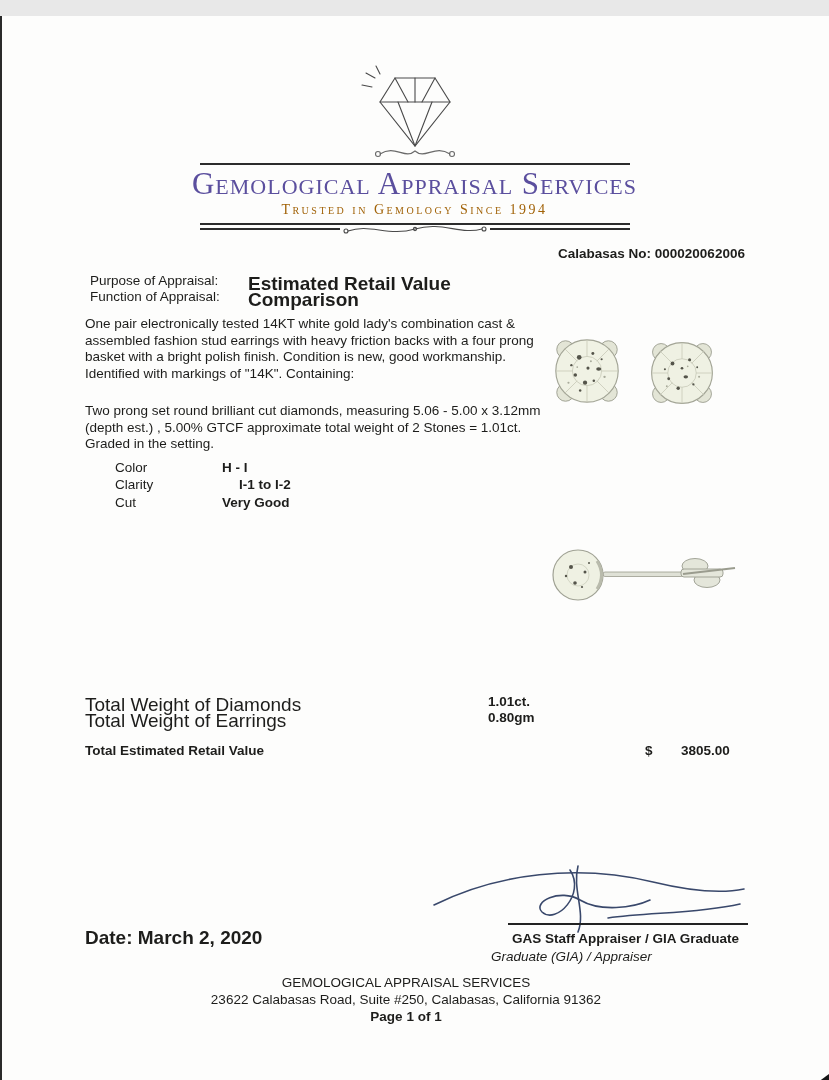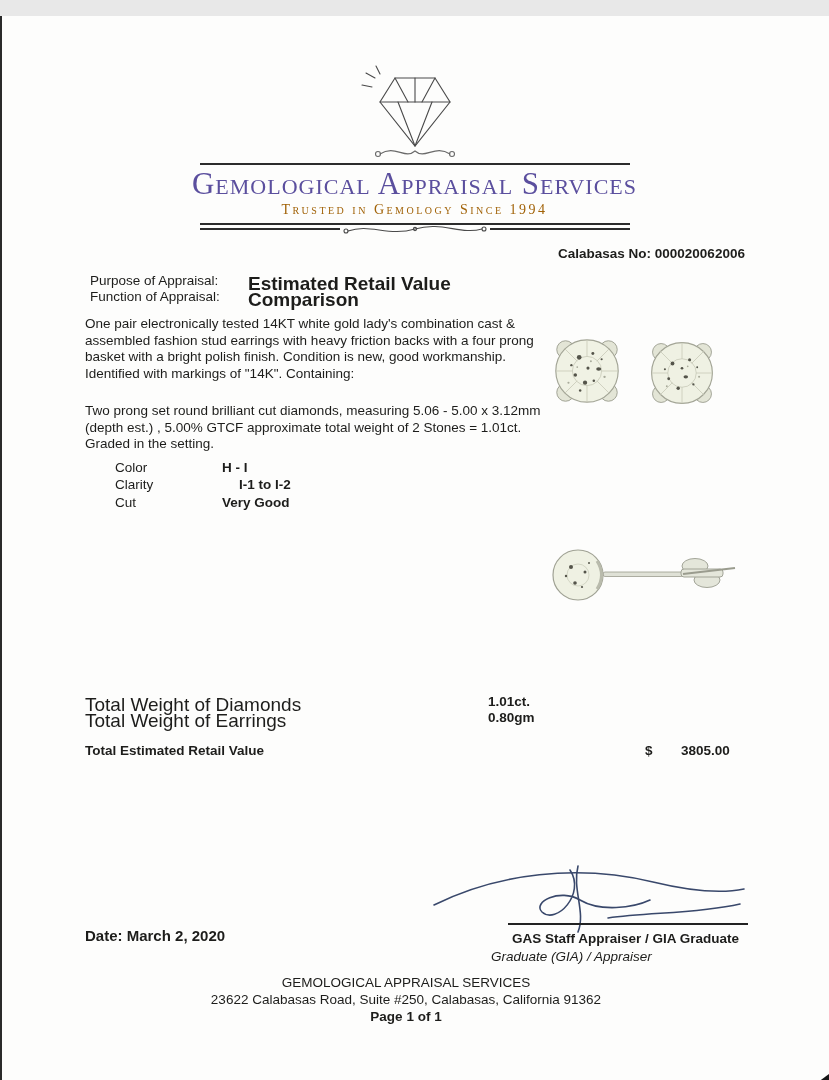--- a/index.html
+++ b/index.html
@@ -103,21 +103,21 @@
   .t-r1-v { left: 488px; top: 678px; }
   .t-r2-l { left: 85px;  top: 694px; }
   .t-r2-v { left: 488px; top: 694px; }
   .grand-label { left: 85px; top: 727px; font-size: 13.5px; font-weight: bold; }
   .grand-currency { left: 645px; top: 727px; font-size: 13.5px; font-weight: bold; }
   .grand-amount { left: 681px; top: 727px; font-size: 13.5px; font-weight: bold; }
 
   
   .signature-wrap { left: 428px; top: 843px; width: 325px; height: 78px; }
   .signature-rule { left: 508px; top: 907px; width: 240px; height: 1.5px; background: #222; }
-  .date-line { left: 85px; top: 911px; font-size: 15px; font-weight: bold; }
+  .date-line { left: 85px; top: 911px; font-size: 19px; font-weight: bold; }
   .appraiser-title { left: 512px; top: 915px; font-size: 13.5px; font-weight: bold; }
   .appraiser-subtitle { left: 491px; top: 933px; font-size: 13.5px; font-style: italic; }
 
   
   .footer {
     left: 0; top: 958px; width: 812px;
     text-align: center;
     font-size: 13.5px;
     line-height: 17px;
   }

